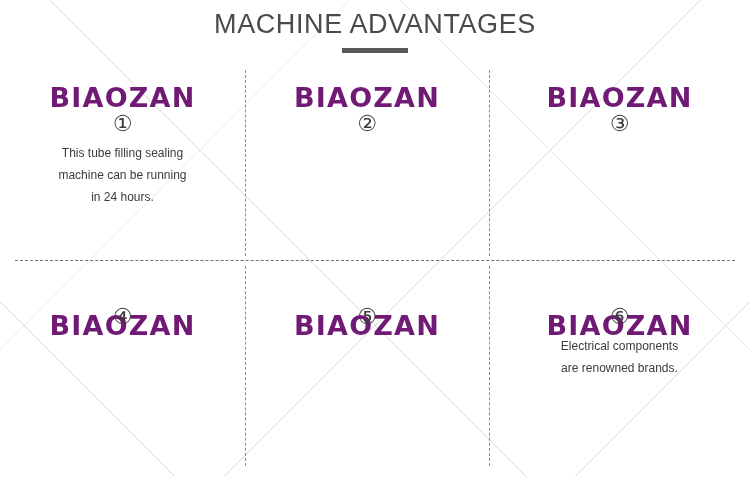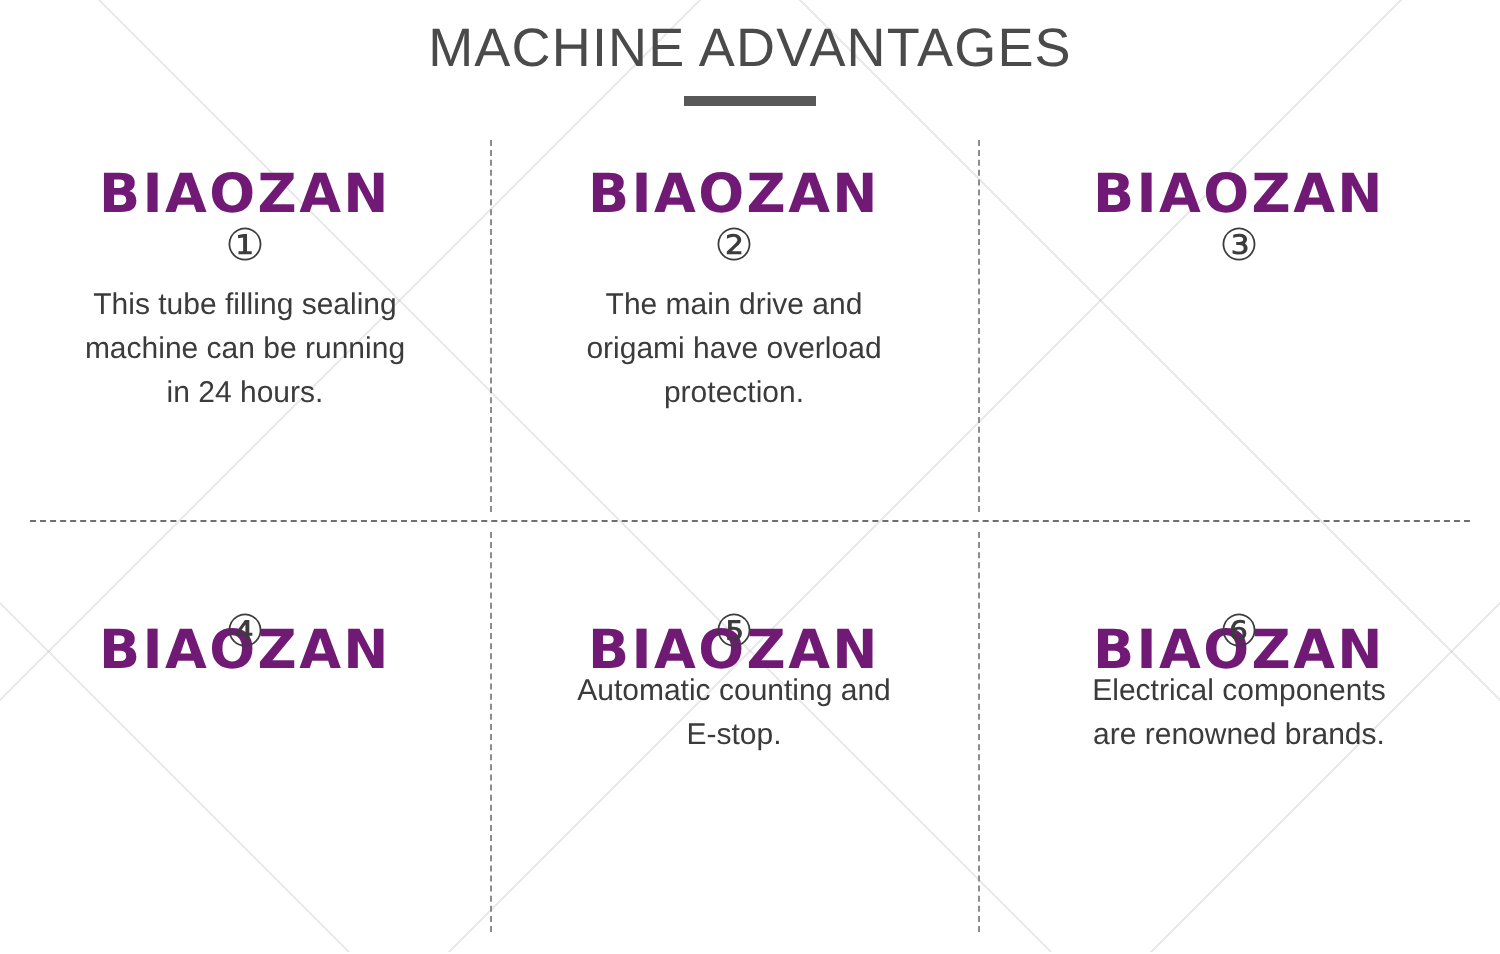--- a/index.html
+++ b/index.html
@@ -94,21 +94,21 @@
 
   .badge {
     font-size: 22px;
     line-height: 24px;
     color: #3c3c3c;
     font-family: "DejaVu Sans", sans-serif;
     margin-bottom: 6px;
   }
 
   .cell-text {
-    font-size: 15px;
+    font-size: 12px;
     line-height: 22px;
     color: #3b3b3b;
     text-align: center;
     padding: 0 8px;
     white-space: pre-line;
   }
 
   
   .watermark {
     position: absolute;
@@ -168,23 +168,20 @@
         <div class="cell-text">This tube filling sealing
 machine can be running
 in 24 hours.</div>
       </div>
     </div>
 
     <div class="cell cell-r0 cell-c1">
       <div class="watermark wm-r0">BIAOZAN</div>
       <div class="cell-inner">
         <div class="badge">②</div>
-        <div class="cell-text">The main drive and
-origami have overload
-protection.</div>
       </div>
     </div>
 
     <div class="cell cell-r0 cell-c2">
       <div class="watermark wm-r0">BIAOZAN</div>
       <div class="cell-inner">
         <div class="badge">③</div>
       </div>
     </div>
 
@@ -192,22 +189,20 @@
       <div class="watermark wm-r1">BIAOZAN</div>
       <div class="cell-inner">
         <div class="badge">④</div>
       </div>
     </div>
 
     <div class="cell cell-r1 cell-c1">
       <div class="watermark wm-r1">BIAOZAN</div>
       <div class="cell-inner">
         <div class="badge">⑤</div>
-        <div class="cell-text">Automatic counting and
-E-stop.</div>
       </div>
     </div>
 
     <div class="cell cell-r1 cell-c2">
       <div class="watermark wm-r1">BIAOZAN</div>
       <div class="cell-inner">
         <div class="badge">⑥</div>
         <div class="cell-text">Electrical components
 are renowned brands.</div>
       </div>

